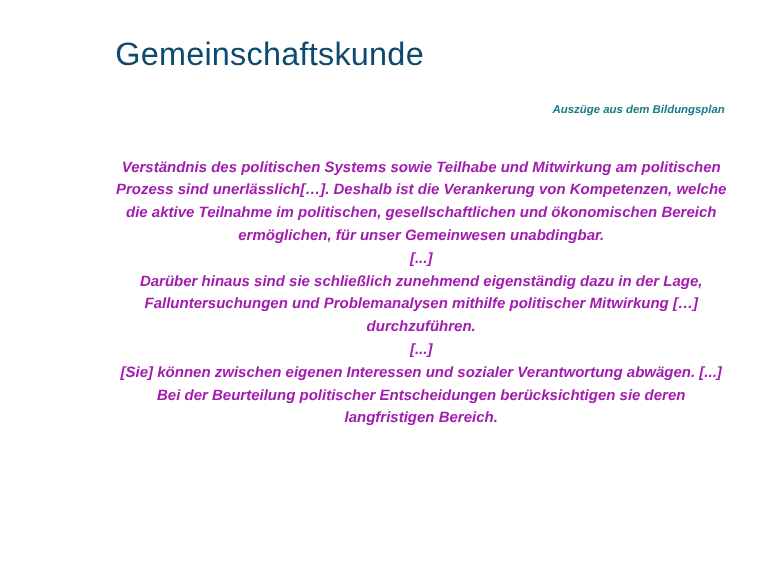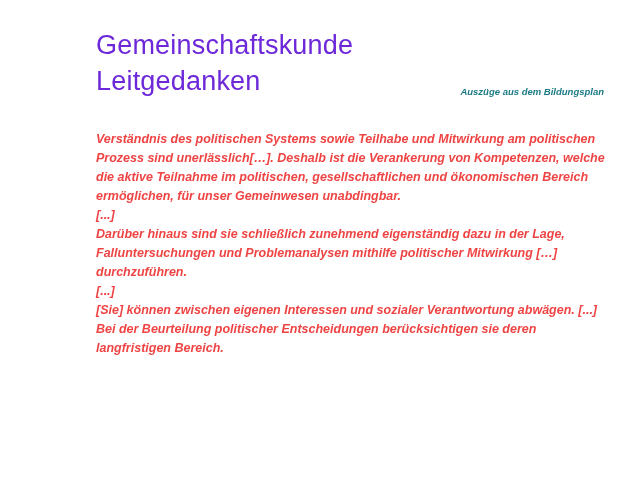--- a/index.html
+++ b/index.html
@@ -19,21 +19,21 @@
     height: 480px;
     background: #ffffff;
   }
   .title-block {
     position: absolute;
     left: 96px;
     top: 28px;
     width: 510px;
   }
   .title {
-    color: #6d28d9;
+    color: #0c4a6e;
     font-size: 27px;
     line-height: 1.32;
     font-weight: normal;
     letter-spacing: 0.2px;
   }
   .subtitle {
     position: absolute;
     right: 2px;
     top: 58px;
     color: #1a7a85;
@@ -42,38 +42,37 @@
     font-weight: bold;
     white-space: nowrap;
   }
   .body-block {
     position: absolute;
     left: 96px;
     top: 130px;
     width: 510px;
   }
   .para {
-    color: #ef4444;
+    color: #a21caf;
     font-size: 12.5px;
     font-weight: bold;
     font-style: italic;
     line-height: 1.52;
     margin: 0 0 0 0;
-    text-align: left;
+    text-align: center;
   }
 </style>
 </head>
 <body>
 
 <div class="slide">
 
   <div class="title-block">
     <div class="title">
       <div>Gemeinschaftskunde</div>
-      <div>Leitgedanken</div>
     </div>
     <div class="subtitle">Auszüge aus dem Bildungsplan</div>
   </div>
 
   <div class="body-block">
     <p class="para">Verständnis des politischen Systems sowie Teilhabe und Mitwirkung am politischen Prozess sind unerlässlich[…]. Deshalb ist die Verankerung von Kompetenzen, welche die aktive Teilnahme im politischen, gesellschaftlichen und ökonomischen Bereich ermöglichen, für unser Gemeinwesen unabdingbar.</p>
     <p class="para">[...]</p>
     <p class="para">Darüber hinaus sind sie schließlich zunehmend eigenständig dazu in der Lage, Falluntersuchungen und Problemanalysen mithilfe politischer Mitwirkung […] durchzuführen.</p>
     <p class="para">[...]</p>
     <p class="para">[Sie] können zwischen eigenen Interessen und sozialer Verantwortung abwägen. [...] Bei der Beurteilung politischer Entscheidungen berücksichtigen sie deren langfristigen Bereich.</p>

